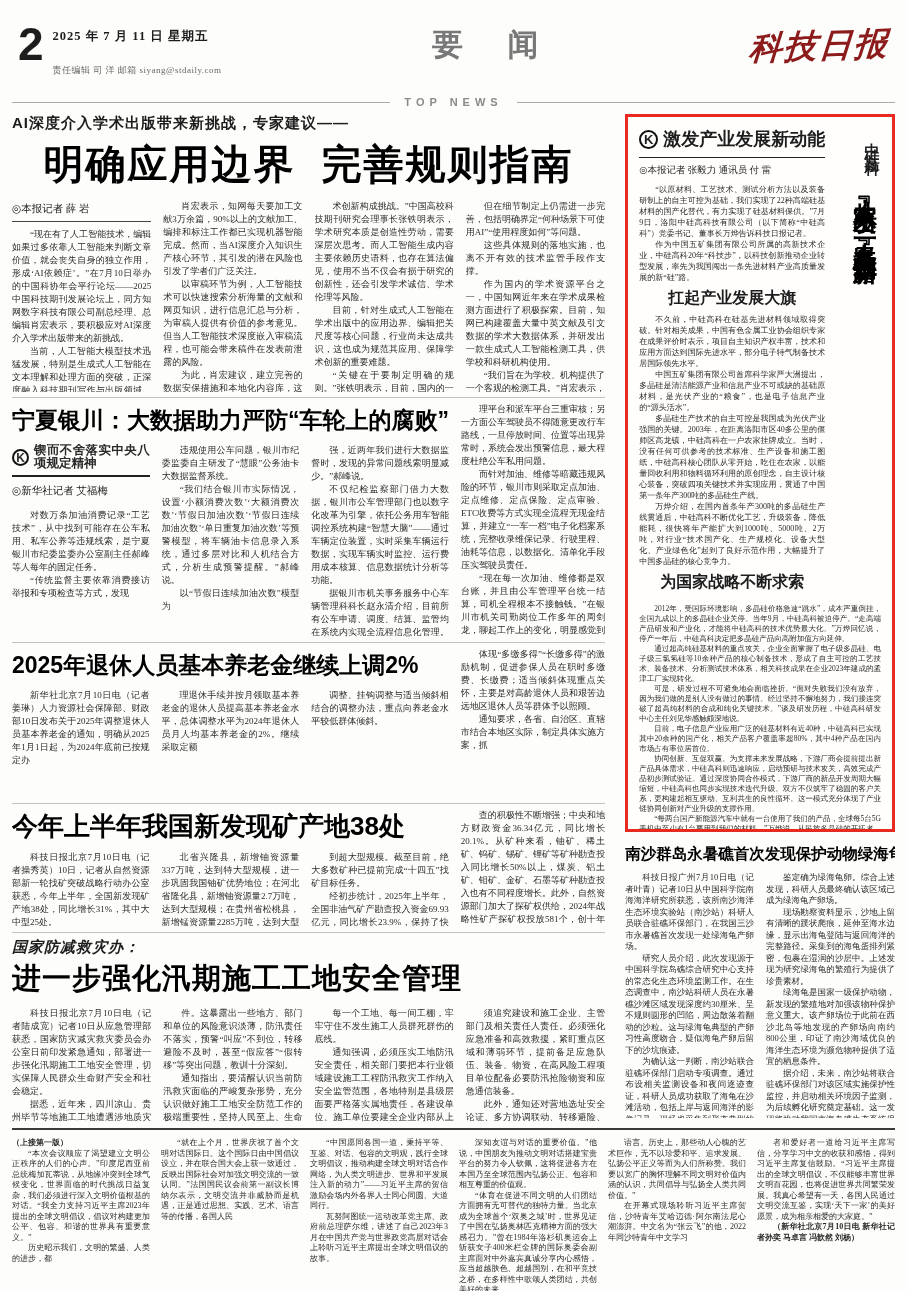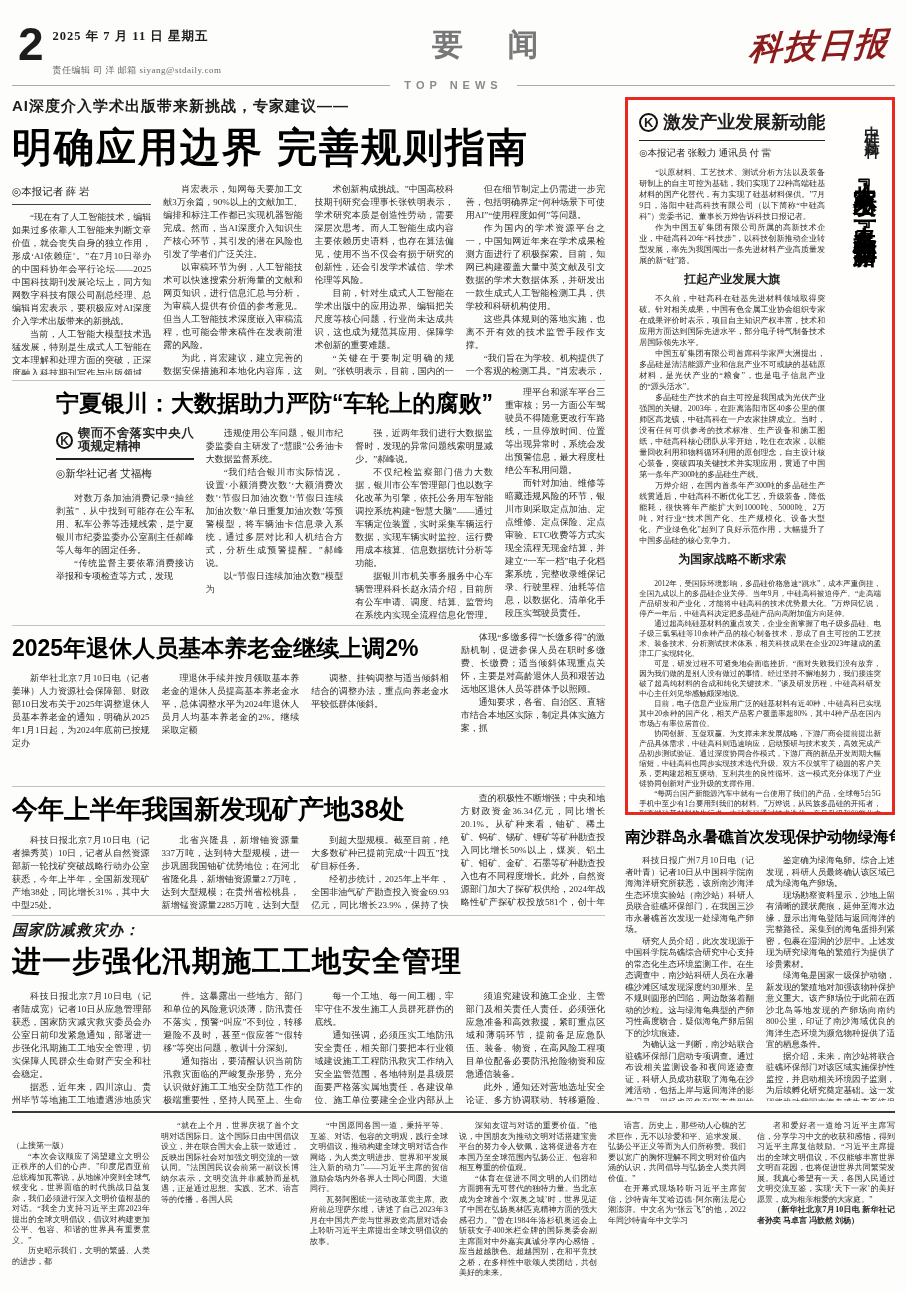--- a/index.html
+++ b/index.html
@@ -11,21 +11,21 @@
   .hdr { display:flex; align-items:flex-start; justify-content:space-between; padding:14px 6px 0 6px; }
   .hdr-left { display:flex; gap:9px; align-items:flex-start; }
   .pagenum { font-size:46px; line-height:40px; font-weight:bold; font-family:"Liberation Sans",sans-serif; }
   .hdr-meta { padding-top:4px; }
   .hdr-date { font-size:12.5px; font-weight:bold; letter-spacing:1px; }
   .hdr-editor { font-size:9px; color:#666; margin-top:19px; letter-spacing:0.5px; }
   .section-title { font-size:31px; font-weight:bold; color:#787878; letter-spacing:18px; padding-left:18px;
                    font-family:"Liberation Sans",sans-serif; }
   .masthead { font-size:33px; color:#8c1c1c; font-style:italic; font-weight:bold;
               font-family:"DejaVu Serif",serif; transform:rotate(-2deg) skewX(-6deg); letter-spacing:2px; }
-  .hdr-ruleline { display:flex; align-items:center; gap:14px; margin-top:2px; }
+  .hdr-ruleline { display:flex; align-items:center; gap:14px; margin-top:19px; }
   .hdr-ruleline .ln { flex:1; border-top:1.5px solid #aaa; }
   .topnews { font-size:11px; color:#8a8a8a; font-weight:bold; letter-spacing:5px;
              font-family:"Liberation Sans",sans-serif; }
 
   
   .main { display:flex; gap:20px; height:1008px; margin-top:6px; overflow:hidden; }
   .left { width:600px; overflow:hidden; }
   .right { width:273px; overflow:hidden; }
 
   .hrule { border-top:1px solid #c2c2c2; margin:5px 0; }
@@ -37,69 +37,69 @@
   .side-layout { display:flex; gap:12px; }
   .side-main { width:442px; }
   .side-col { width:146px; overflow:hidden; font-size:9px; line-height:13px; text-align:justify; color:#2a2a2a; }
   .side-col p { text-indent:2em; }
 
   .kicker { font-size:15px; font-weight:bold; font-family:"Liberation Sans",sans-serif; letter-spacing:1px; }
   .headline { font-weight:bold; font-family:"Liberation Sans",sans-serif; color:#000; }
 
   
   .ai { height:278px; }
-  .ai .headline { font-size:40px; text-align:left; letter-spacing:2px; margin:4px 0 8px 0; }
+  .ai .headline { font-size:40px; text-align:center; letter-spacing:2px; margin:4px 0 8px 0;font-family:Liberation Mono, monospace; }
   .byline { font-size:10.5px; color:#222; padding:2px 0 6px 0; border-bottom:1.5px solid #444; margin-bottom:6px; }
 
   
   .ktag { display:flex; align-items:center; gap:5px; font-size:12.5px; font-weight:bold;
           font-family:"Liberation Sans",sans-serif; border-bottom:2px solid #222; padding-bottom:5px; margin-bottom:5px; }
   .kicon { display:inline-block; width:17px; height:17px; border:2px solid #111; border-radius:50%;
            text-align:center; line-height:14px; font-size:12px; font-weight:bold;
            font-family:"Liberation Sans",sans-serif; flex:0 0 auto; }
 
-  .yinchuan { height:234px;margin-left:44px; }
+  .yinchuan { height:234px; }
   .yinchuan .headline { font-size:23px; letter-spacing:0; margin:2px 0 8px 0; white-space:nowrap; }
   .pension { height:150px; }
   .pension .headline { font-size:23px; margin:2px 0 8px 0; white-space:nowrap; }
   .minerals { height:118px; }
   .minerals .headline { font-size:26px; margin:0 0 7px 0; white-space:nowrap; }
   .flood { height:200px; }
   .flood .kicker { margin-bottom:2px;font-style:italic; }
   .flood .headline { font-size:29px; letter-spacing:1px; margin:2px 0 8px 0; white-space:nowrap; }
 
   
   .silicon { border:3px solid #e8291f; height:718px; padding:10px 11px; overflow:hidden; background:#fffefd; }
   .sil-top { display:flex; gap:8px; }
   .sil-textcol { width:186px; flex:0 0 auto; }
   .sil-tag { display:flex; align-items:center; gap:5px; font-size:18px; font-weight:bold;
              font-family:"Liberation Sans",sans-serif; border-bottom:1.5px solid #222; padding-bottom:6px; }
   .sil-tag .kicon { width:19px; height:19px; line-height:16px; font-size:13px; }
   .sil-byline { font-size:9.5px; margin:6px 0 7px 0; }
   .sil-body { font-size:8px; line-height:11px; text-align:justify; color:#2a2a2a; }
   .sil-body p { text-indent:2em; }
-  .sil-sub { font-size:12px; font-weight:bold; text-align:center; margin:5px 0;
+  .sil-sub { font-size:16px; font-weight:bold; text-align:center; margin:5px 0;
              font-family:"Liberation Sans",sans-serif; }
   .vtitle { writing-mode:vertical-rl; text-orientation:upright; height:452px; margin-left:auto;
             font-weight:bold; font-family:"Liberation Sans",sans-serif; display:flex; gap:6px; }
   .vt-small { font-size:15px; letter-spacing:6px; padding-top:4px; }
   .vt-big { font-size:24px; letter-spacing:2px; color:#000; }
   .sil-wide { margin-top:6px; font-size:7.5px; line-height:10px; text-align:justify; color:#2a2a2a; overflow:hidden; }
   .sil-wide p { text-indent:2em; }
 
   
   .turtle { height:278px; margin-top:8px; }
   .turtle .headline { font-size:15.5px; margin:4px 0 7px 0; white-space:nowrap; }
   .turtle .col { font-size:8.5px; line-height:11.5px; }
 
   
   .bottom { border-top:2px solid #3a3a3a; margin-top:6px; padding-top:8px; }
   .bottom .cols { gap:11px; }
   .bottom .col { font-size:8px; line-height:10.5px; height:168px; }
-  .cont-lead { font-weight:normal; text-indent:0 !important;margin-top:20px; }
+  .cont-lead { font-weight:bold; text-indent:0 !important; }
   .sig { font-weight:bold; }
 </style>
 </head>
 <body>
 
 <div class="page">
 
   <div class="hdr">
     <div class="hdr-left">
       <div class="pagenum">2</div>
@@ -137,42 +137,42 @@
               <p>以审稿环节为例，人工智能技术可以快速搜索分析海量的文献和网页知识，进行信息汇总与分析，为审稿人提供有价值的参考意见。但当人工智能技术深度嵌入审稿流程，也可能会带来稿件在发表前泄露的风险。</p>
               <p>为此，肖宏建议，建立完善的数据安保措施和本地化内容库，这样既能确保数据不出境、保障安全，又能支持外部专家调用数据进行审稿。</p>
             </div>
           <div class="col">
               <p>术创新构成挑战。”中国高校科技期刊研究会理事长张铁明表示，学术研究本质是创造性劳动，需要深层次思考。而人工智能生成内容主要依赖历史语料，也存在算法偏见，使用不当不仅会有损于研究的创新性，还会引发学术诚信、学术伦理等风险。</p>
               <p>目前，针对生成式人工智能在学术出版中的应用边界、编辑把关尺度等核心问题，行业尚未达成共识，这也成为规范其应用、保障学术创新的重要难题。</p>
               <p>“关键在于要制定明确的规则。”张铁明表示，目前，国内的一些行业协会、出版机构已经制定人工智能应用于学术出版的相关指南、规则，包括《学术出</p>
             </div>
           <div class="col">
               <p>但在细节制定上仍需进一步完善，包括明确界定“何种场景下可使用AI”“使用程度如何”等问题。</p>
+              <p>这些具体规则的落地实施，也离不开有效的技术监管手段作支撑。</p>
               <p>作为国内的学术资源平台之一，中国知网近年来在学术成果检测方面进行了积极探索。目前，知网已构建覆盖大量中英文献及引文数据的学术大数据体系，并研发出一款生成式人工智能检测工具，供学校和科研机构使用。</p>
-              <p>这些具体规则的落地实施，也离不开有效的技术监管手段作支撑。</p>
               <p>“我们旨在为学校、机构提供了一个客观的检测工具。”肖宏表示，至于具体的重复率、相似比阈值设定是否合适，还需要各单位根据自身学术标准和</p>
             </div>
         </div>
       </article>
 
       <div class="hrule"></div>
 
       <article class="yinchuan">
         <div class="side-layout">
           <div class="side-main">
             <div class="headline">宁夏银川：大数据助力严防“车轮上的腐败”</div>
             <div class="cols">
               <div class="col">
                 <div class="ktag">
                   <span class="kicon">K</span>
                   <span>锲而不舍落实中央八项规定精神</span>
                 </div>
                 <div class="byline" style="border-bottom:none">◎新华社记者 艾福梅</div>
                 <div>
-                    <p>对数万条加油消费记录“抽丝剥茧”，从中找到可能存在公车私用、私车公养等违规线索，是宁夏银川市纪委监委办公室副主任郝峰等人每年的固定任务。</p>
+                    <p>对数万条加油消费记录“工艺技术”，从中找到可能存在公车私用、私车公养等违规线索，是宁夏银川市纪委监委办公室副主任郝峰等人每年的固定任务。</p>
                     <p>“传统监督主要依靠消费接访举报和专项检查等方式，发现</p>
                   </div>
               </div>
               <div class="col">
                   <p>违规使用公车问题，银川市纪委监委自主研发了“慧眼”公务油卡大数据监督系统。</p>
                   <p>“我们结合银川市实际情况，设置‘小额消费次数’‘大额消费次数’‘节假日加油次数’‘节假日连续加油次数’‘单日重复加油次数’等预警模型，将车辆油卡信息录入系统，通过多层对比和人机结合方式，分析生成预警提醒。”郝峰说。</p>
                   <p>以“节假日连续加油次数”模型为</p>
                 </div>
               <div class="col">
                   <p>强，近两年我们进行大数据监督时，发现的异常问题线索明显减少。”郝峰说。</p>

